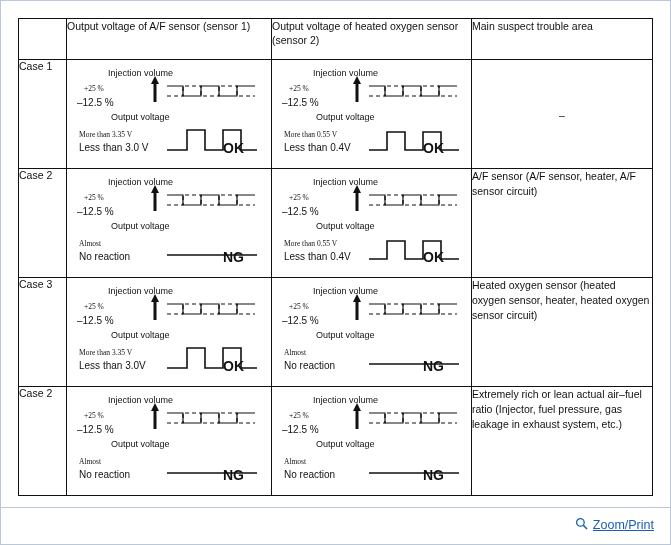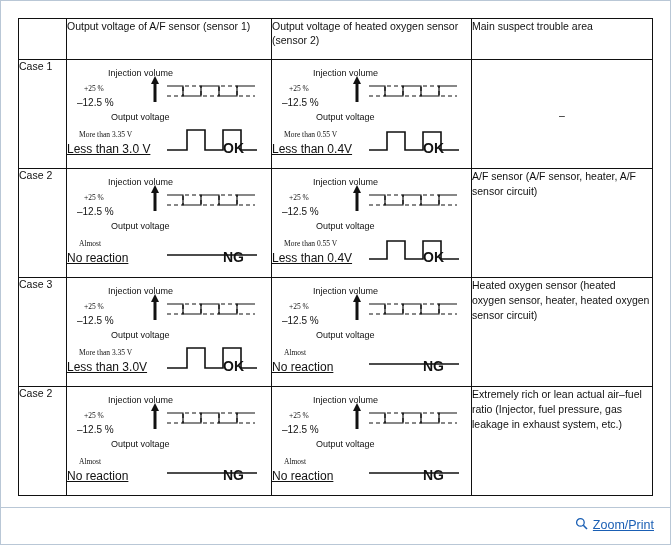--- a/index.html
+++ b/index.html
@@ -65,21 +65,21 @@
   .lbl {
     position: absolute;
     white-space: nowrap;
     line-height: 1.25;
   }
   .lbl-inj   { left: 9px;  top: 8px;  font-size: 9px; padding-left: 32px; }
   .lbl-p25   { left: 17px; top: 24px; font-size: 7.5px; font-family: Liberation Serif, serif; }
   .lbl-m125  { left: 10px; top: 37px; font-size: 10px; }
   .lbl-outv  { left: 9px;  top: 52px; font-size: 9px; margin-left: 35px; }
   .lbl-l1    { left: 12px; top: 70px; font-size: 7.5px; font-family: Liberation Serif, serif; }
-  .lbl-l2    { left: 0; top: 82px; font-size: 12px; text-decoration: underline; }
+  .lbl-l2    { left: 12px; top: 82px; font-size: 10px; }
   .verdict {
     position: absolute;
     right: 27px;
     bottom: 12px;
     font-size: 14px;
     font-weight: bold;
     color: #111;
     text-align: right;
   }
   .wave {

